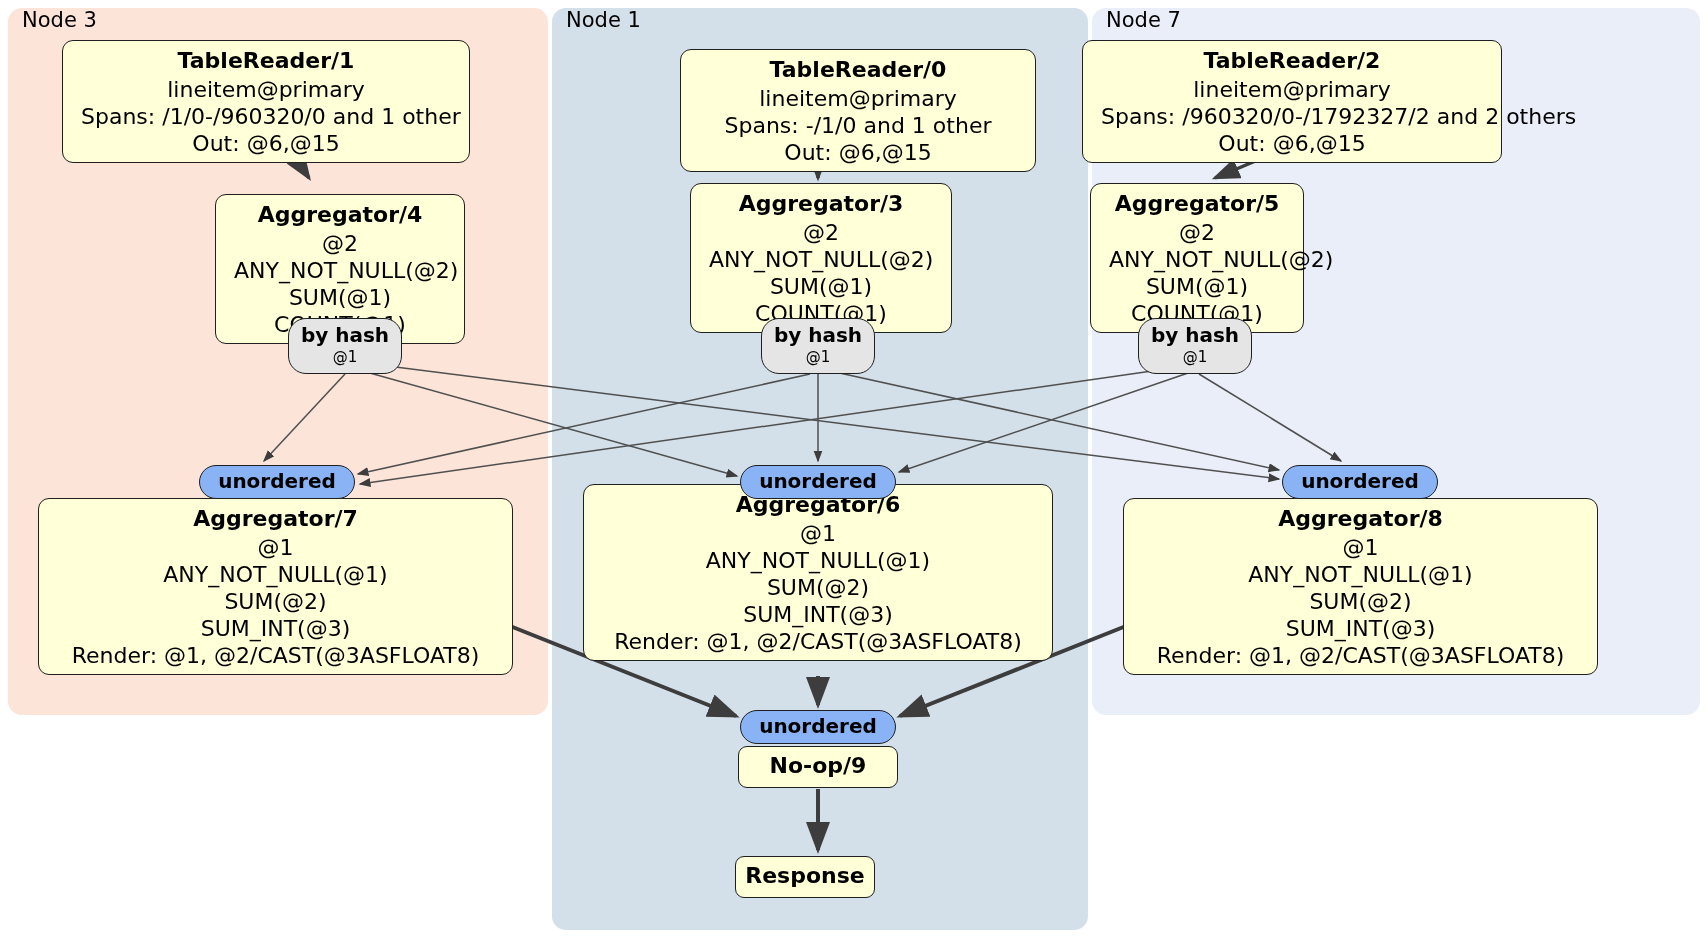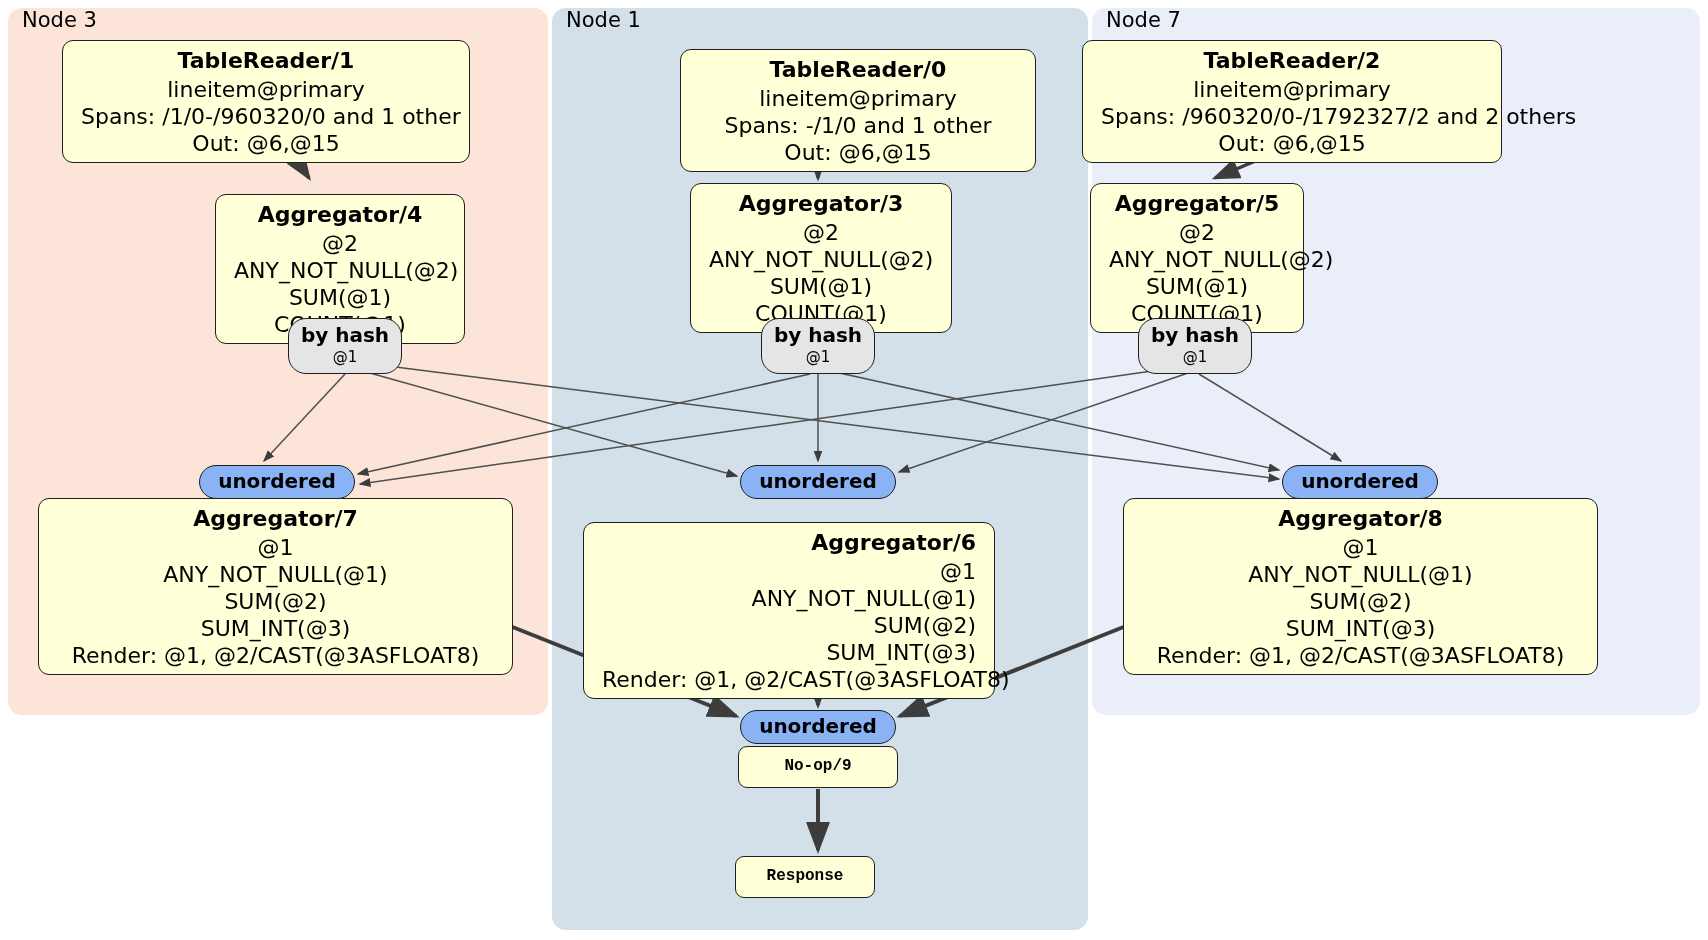--- a/index.html
+++ b/index.html
@@ -21,21 +21,21 @@
           box-sizing:border-box;padding-top:3px;}
   .router .rlabel{display:block;font-weight:bold;font-size:20px;line-height:26px;}
   .router .rsub{display:block;font-size:15px;line-height:18px;}
 
   .sync{position:absolute;z-index:4;background:#8ab3f5;border:1.7px solid #1f1f1f;
         border-radius:17px;text-align:center;color:#000;width:156px;height:34px;
         box-sizing:border-box;font-weight:bold;font-size:20px;line-height:30px;}
 
   .termbox{position:absolute;z-index:3;background:#ffffd8;border:1.8px solid #1f1f1f;
            border-radius:9px;text-align:center;box-sizing:border-box;
-           font-weight:bold;font-size:16px;line-height:38px;color:#000;font-family:Liberation Mono, monospace;}
+           font-weight:bold;font-size:22px;line-height:38px;color:#000;}
 </style>
 </head>
 <body>
 
 <div id="canvas">
 
   <div class="region" style="left:8px;top:8px;width:540px;height:707px;background:#fce4d8;">
     <div class="region-label">Node 3</div>
   </div>
   <div class="region" style="left:552px;top:8px;width:536px;height:922px;background:#d3e0e9;">
@@ -132,21 +132,21 @@
   <div class="sync" style="left:1282px;top:465px;">unordered</div>
 
   <div class="pbox" style="left:38px;top:498px;width:475px;">
     <div class="ptitle">Aggregator/7</div>
     <div class="pline">@1</div>
     <div class="pline">ANY_NOT_NULL(@1)</div>
     <div class="pline">SUM(@2)</div>
     <div class="pline">SUM_INT(@3)</div>
     <div class="pline">Render: @1, @2/CAST(@3ASFLOAT8)</div>
   </div>
-  <div class="pbox" style="left:583px;top:522px;width:412px;text-align:right;">
+  <div class="pbox" style="left:583px;top:484px;width:470px;">
     <div class="ptitle">Aggregator/6</div>
     <div class="pline">@1</div>
     <div class="pline">ANY_NOT_NULL(@1)</div>
     <div class="pline">SUM(@2)</div>
     <div class="pline">SUM_INT(@3)</div>
     <div class="pline">Render: @1, @2/CAST(@3ASFLOAT8)</div>
   </div>
   <div class="pbox" style="left:1123px;top:498px;width:475px;">
     <div class="ptitle">Aggregator/8</div>
     <div class="pline">@1</div>

